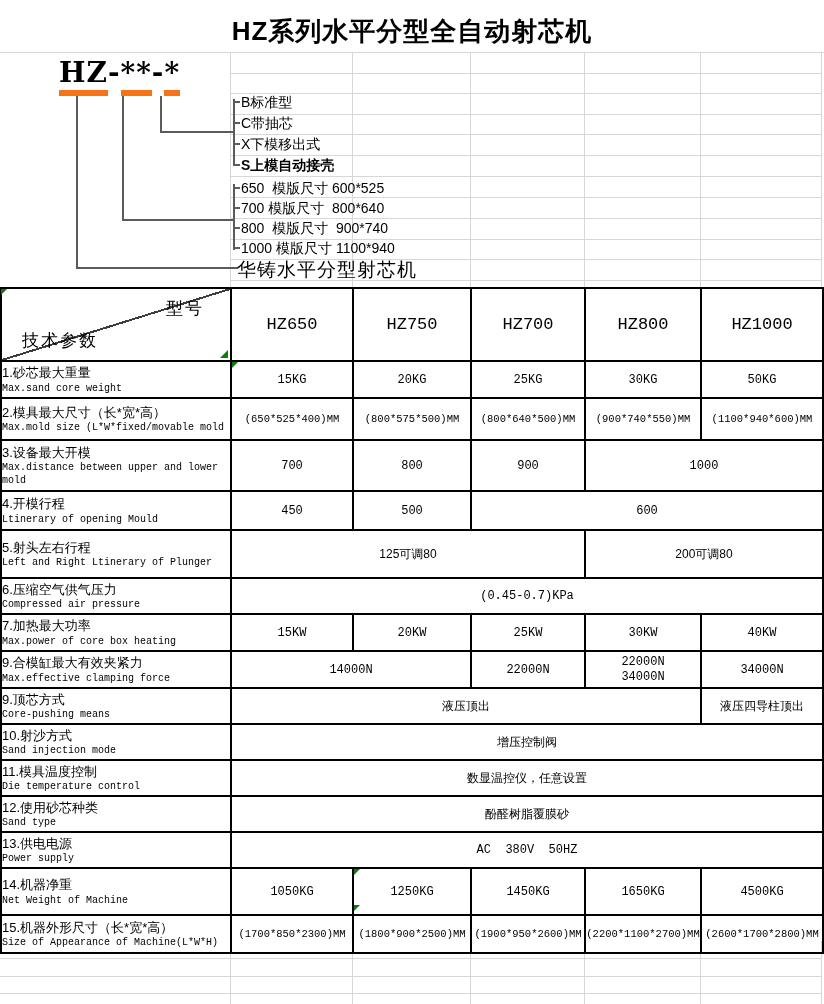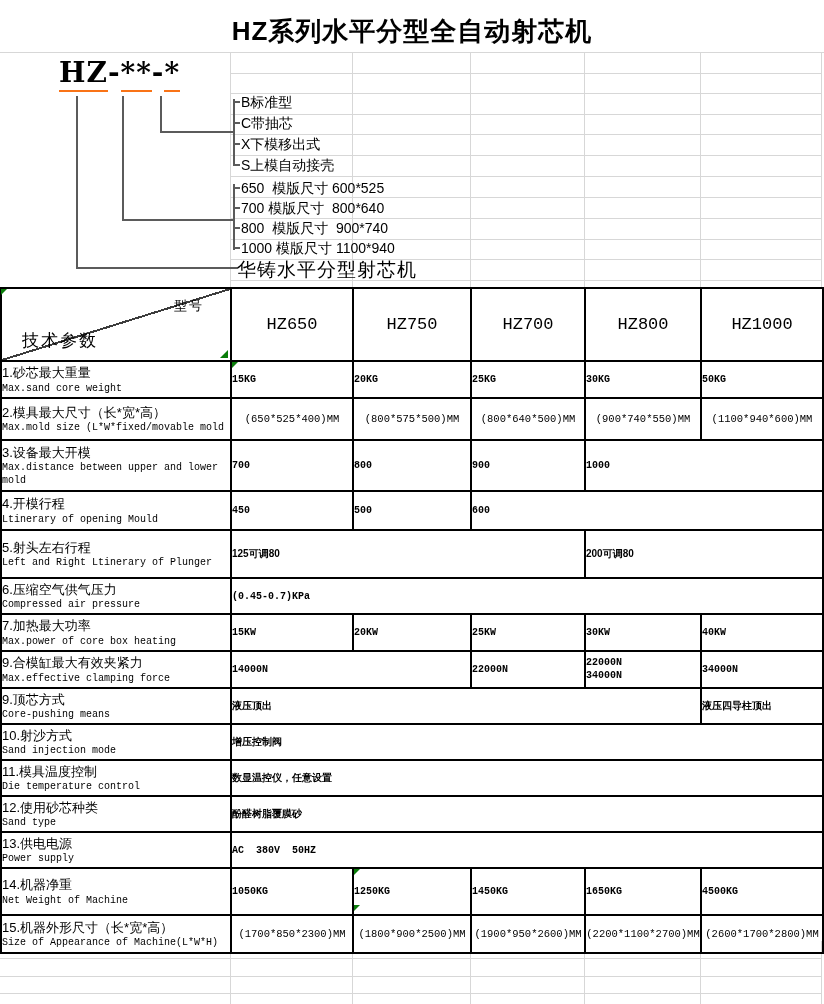--- a/index.html
+++ b/index.html
@@ -6,38 +6,38 @@
   .page{position:relative;width:824px;height:1004px;background:#fff;overflow:hidden;
         font-family:"Liberation Sans",sans-serif;color:#000;}
   
   .gl{position:absolute;background:#d7d7d7;}
   
   .title{position:absolute;left:0;top:14px;width:824px;margin:0;text-align:center;
          font-size:26px;font-weight:bold;letter-spacing:1px;}
   
   .model-code{position:absolute;left:59px;top:56px;font-family:"DejaVu Serif",serif;
               font-size:28px;font-weight:bold;letter-spacing:1px;}
-  .model-code .u{border-bottom:2px solid #f97316;padding-bottom:1px;}
+  .model-code .u{border-bottom:6px solid #f97316;padding-bottom:1px;}
   
   .tl-line{position:absolute;background:#5b5b5b;}
   .leg{position:absolute;left:241px;font-size:14px;white-space:pre;}
   .series{position:absolute;left:237px;top:257px;font-size:19px;letter-spacing:1px;}
   
   table.spec{position:absolute;left:0;top:287px;border-collapse:collapse;table-layout:fixed;
              width:822px;}
   table.spec td{border:2px solid #000;padding:0;vertical-align:middle;overflow:hidden;}
   td.corner{position:relative;
      background-image:linear-gradient(to bottom right,transparent calc(50% - 1px),#3c3c3c calc(50% - 1px),#3c3c3c calc(50% + 1px),transparent calc(50% + 1px));}
-  .corner-tr{position:absolute;right:26px;top:8px;font-size:13px;letter-spacing:2px;margin-left:20px;}
+  .corner-tr{position:absolute;right:26px;top:8px;font-size:17px;letter-spacing:2px;margin-left:20px;}
   .corner-bl{position:absolute;left:20px;bottom:8px;font-size:17px;letter-spacing:2px;}
   td.ch{text-align:center;font-family:"Liberation Mono",monospace;font-size:17px;border-radius:31px;}
   td.lab{padding:2px 4px;}
   td.lab .zh{font-size:13px;line-height:1.35;}
   td.lab .en{font-family:"Liberation Mono",monospace;font-size:10px;line-height:1.3;}
-  td.v{font-size:10px;font-weight:bold;}
+  td.v{text-align:center;font-size:12px;}
   td.mono{font-family:"Liberation Mono",monospace;}
   td.dims{font-family:"Liberation Mono",monospace;font-size:10.5px;text-align:center;}
   td.pre{white-space:pre-line;line-height:1.25;}
   td.prekeep{white-space:pre;}
   
   .tri{position:absolute;width:0;height:0;}
   .tri.tl{border-top:6px solid #0a7d0a;border-right:6px solid transparent;}
   .tri.br{border-bottom:8px solid #0a7d0a;border-left:8px solid transparent;}
 </style>
 </head>
@@ -93,21 +93,21 @@
   <div class="tl-line" style="left:233px;top:143px;width:7px;height:2px;"></div>
   <div class="tl-line" style="left:233px;top:164px;width:7px;height:2px;"></div>
   <div class="tl-line" style="left:233px;top:187px;width:7px;height:2px;"></div>
   <div class="tl-line" style="left:233px;top:207px;width:7px;height:2px;"></div>
   <div class="tl-line" style="left:233px;top:227px;width:7px;height:2px;"></div>
   <div class="tl-line" style="left:233px;top:247px;width:7px;height:2px;"></div>
 
   <div class="leg" style="top:94px;">B标准型</div>
   <div class="leg" style="top:115px;">C带抽芯</div>
   <div class="leg" style="top:136px;">X下模移出式</div>
-  <div class="leg" style="top:157px;">S上模自动接壳</div>
+  <div class="leg" style="top:157px;font-weight:bold;">S上模自动接壳</div>
   <div class="leg" style="top:180px;">650  模版尺寸 600*525</div>
   <div class="leg" style="top:200px;">700 模版尺寸  800*640</div>
   <div class="leg" style="top:220px;">800  模版尺寸  900*740</div>
   <div class="leg" style="top:240px;">1000 模版尺寸 1100*940</div>
   <div class="series">华铸水平分型射芯机</div>
 
   <table class="spec">
     <colgroup>
       <col style="width:230px">
         <col style="width:122px">

